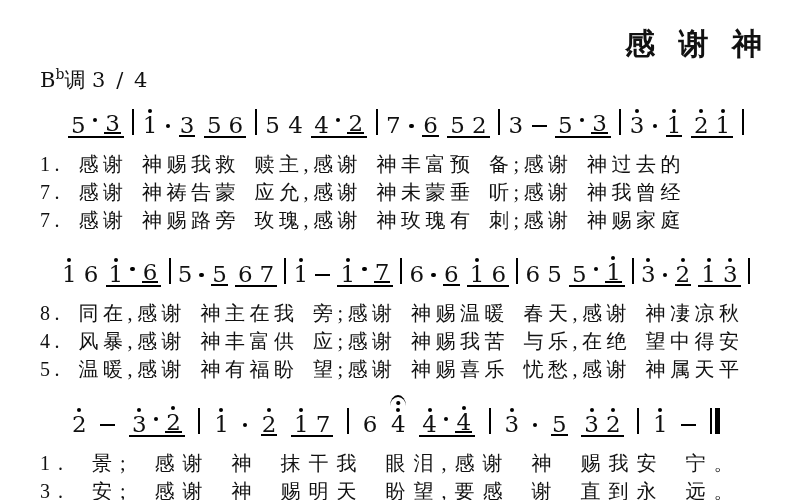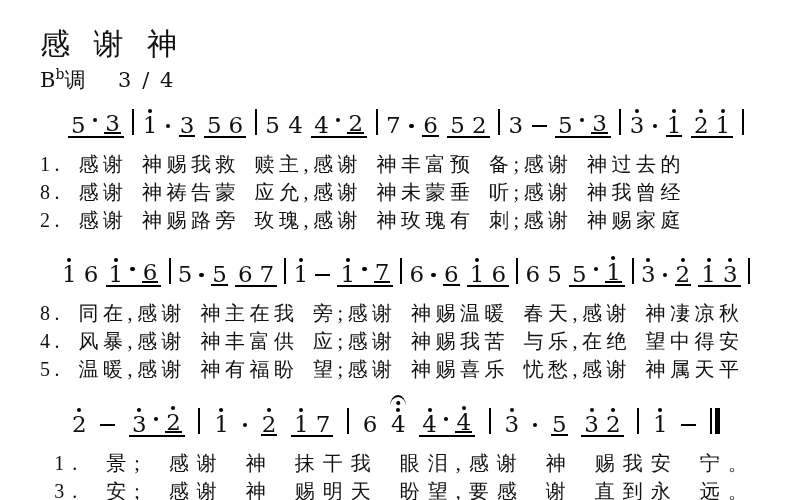--- a/index.html
+++ b/index.html
@@ -1,31 +1,31 @@
 <!DOCTYPE html>
 <html><head>
 <meta charset="utf-8">
 <style>
   html,body{margin:0;padding:0;background:#ffffff;}
   body{width:792px;height:500px;overflow:hidden;color:#111;}
   .sheet{padding:26px 22px 0 40px;}
 
   .title{
-    text-align:left;
+    text-align:right;
     font-family:"Liberation Serif",serif;
-    font-size:30px;font-weight:normal;letter-spacing:8px;
+    font-size:30px;font-weight:bold;letter-spacing:8px;
     height:36px;line-height:36px;
   }
 
   .keyline{
     font-family:"DejaVu Serif",serif;
     font-size:21px;height:28px;line-height:28px;margin-top:-2px;
   }
   .keyline sup{font-size:14px;vertical-align:super;}
-  .keyline .time{margin-left:26px;letter-spacing:2px;}
+  .keyline .time{letter-spacing:2px;}
 
   
   .mline{
     display:flex;align-items:flex-end;justify-content:space-between;
     font-family:"DejaVu Serif",serif;font-size:23px;
     height:46px;
   }
   .m1{width:676px;margin-left:28px;margin-top:6px;}
   .m2{width:688px;margin-left:22px;margin-top:9px;}
   .m3{width:648px;margin-left:32px;margin-top:10px;}
@@ -51,21 +51,21 @@
   .fdot{position:absolute;top:-7px;left:50%;transform:translateX(-50%);
         width:3.5px;height:3.5px;border-radius:50%;background:#000;}
 
   
   .lblock{margin-top:10px;}
   .lyr{
     font-family:"Liberation Serif",serif;
     font-size:20px;line-height:28px;height:28px;
     letter-spacing:4.5px;word-spacing:5px;white-space:pre;
   }
-  .lb3 .lyr{letter-spacing:8px;word-spacing:8px;text-align:center;}
+  .lb3 .lyr{letter-spacing:8px;word-spacing:8px;}
 </style>
 </head>
 <body>
 
 <div class="sheet">
 
   <div class="title">感 谢 神</div>
 
   <div class="keyline">
     <span><span>B</span><sup>b</sup><span>调</span></span>
@@ -162,22 +162,22 @@
         </span>
         <span class="note">
           <span class="od"></span>
           <span class="nv">1</span>
         </span>
       </span>
       <span class="bar"></span>
     </div>
   <div class="lblock lb1">
     <div class="lyr">1. 感谢 神赐我救 赎主,感谢 神丰富预 备;感谢 神过去的</div>
-    <div class="lyr">8. 感谢 神祷告蒙 应允,感谢 神未蒙垂 听;感谢 神我曾经</div>
-    <div class="lyr">2. 感谢 神赐路旁 玫瑰,感谢 神玫瑰有 刺;感谢 神赐家庭</div>
+    <div class="lyr">7. 感谢 神祷告蒙 应允,感谢 神未蒙垂 听;感谢 神我曾经</div>
+    <div class="lyr">7. 感谢 神赐路旁 玫瑰,感谢 神玫瑰有 刺;感谢 神赐家庭</div>
   </div>
 
   <div class="mline m2">
       <span class="note">
         <span class="od"></span>
         <span class="nv">1</span>
       </span>
       <span class="note">
         <span class="nv">6</span>
       </span>

